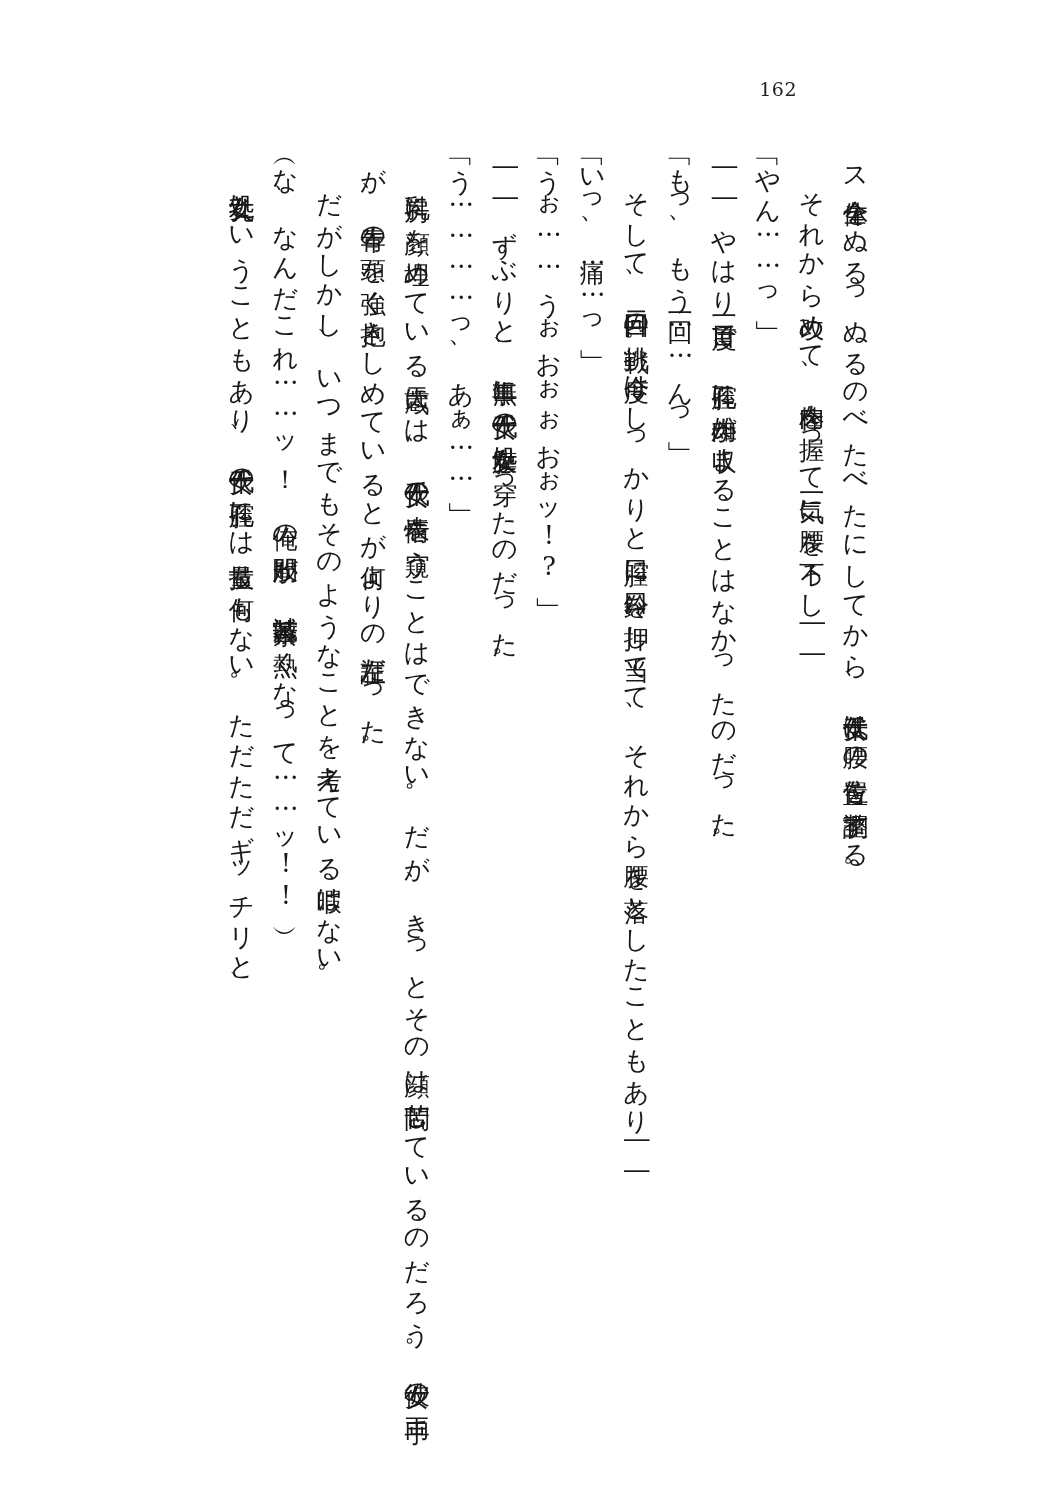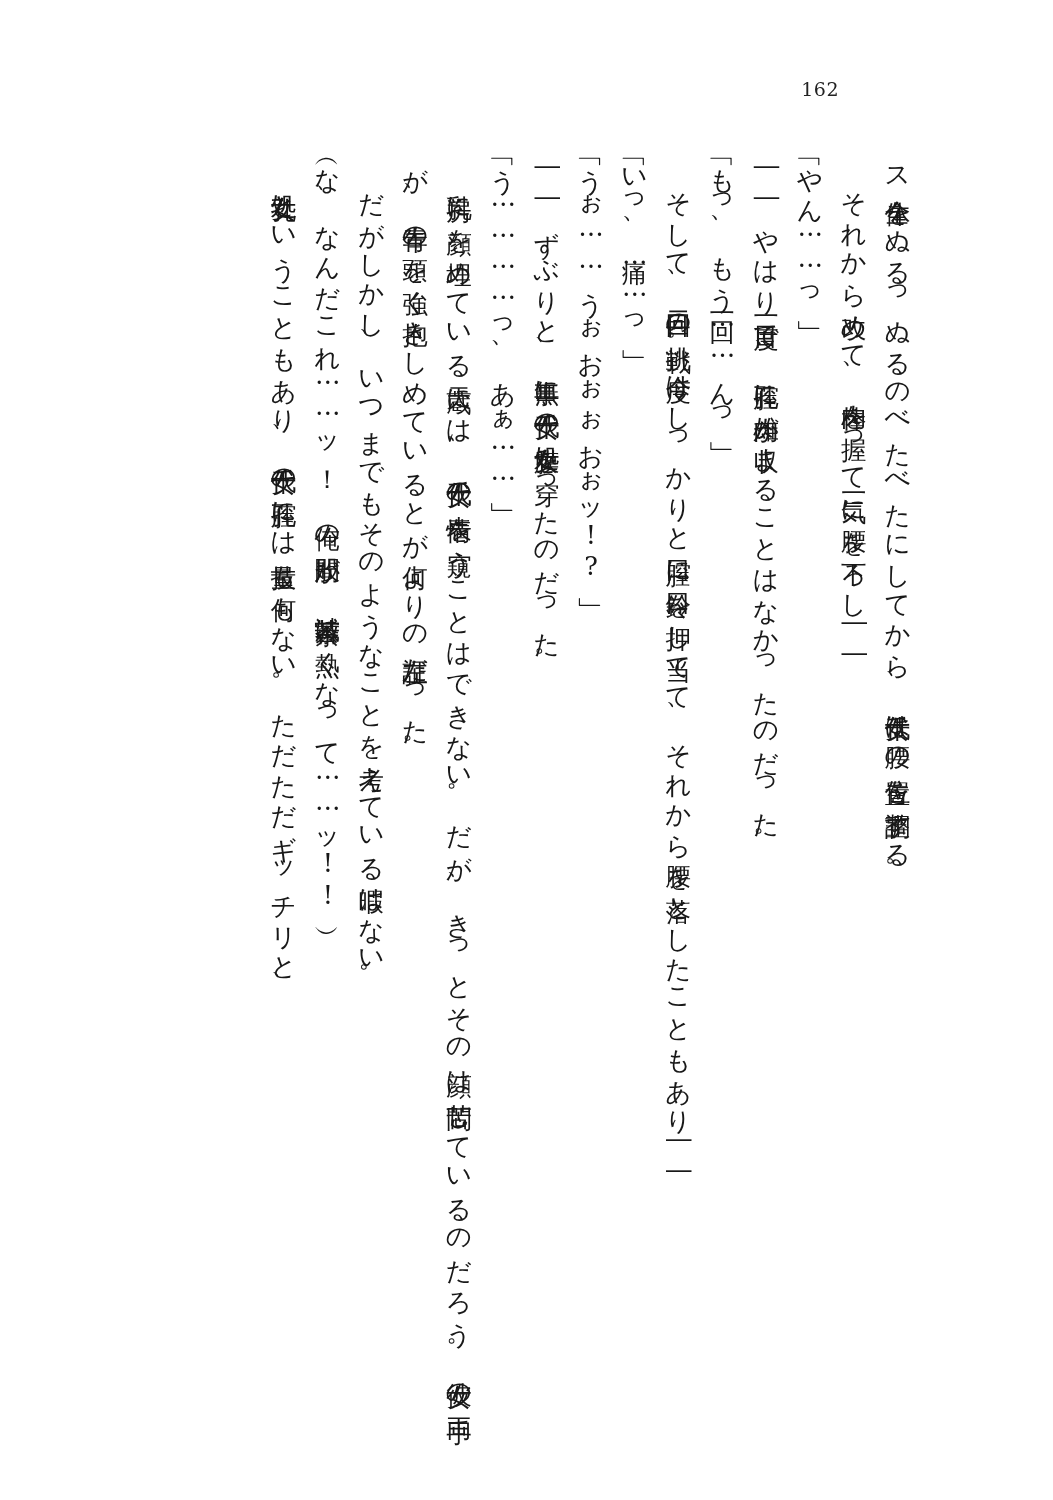--- a/index.html
+++ b/index.html
@@ -13,21 +13,20 @@
     overflow: hidden;
     font-family: "DejaVu Serif", "Liberation Serif", serif;
     color: #1a1a1a;
   }
   .page {
     position: relative;
     width: 955px;
     height: 1500px;
     box-sizing: border-box;
     background: #fff;
-    margin-left: 42px;
   }
   .page-number {
     position: absolute;
     top: 78px;
     right: 158px;
     font-size: 19px;
     font-family: "DejaVu Serif", "Liberation Serif", serif;
     color: #222;
     letter-spacing: 0.5px;
   }

